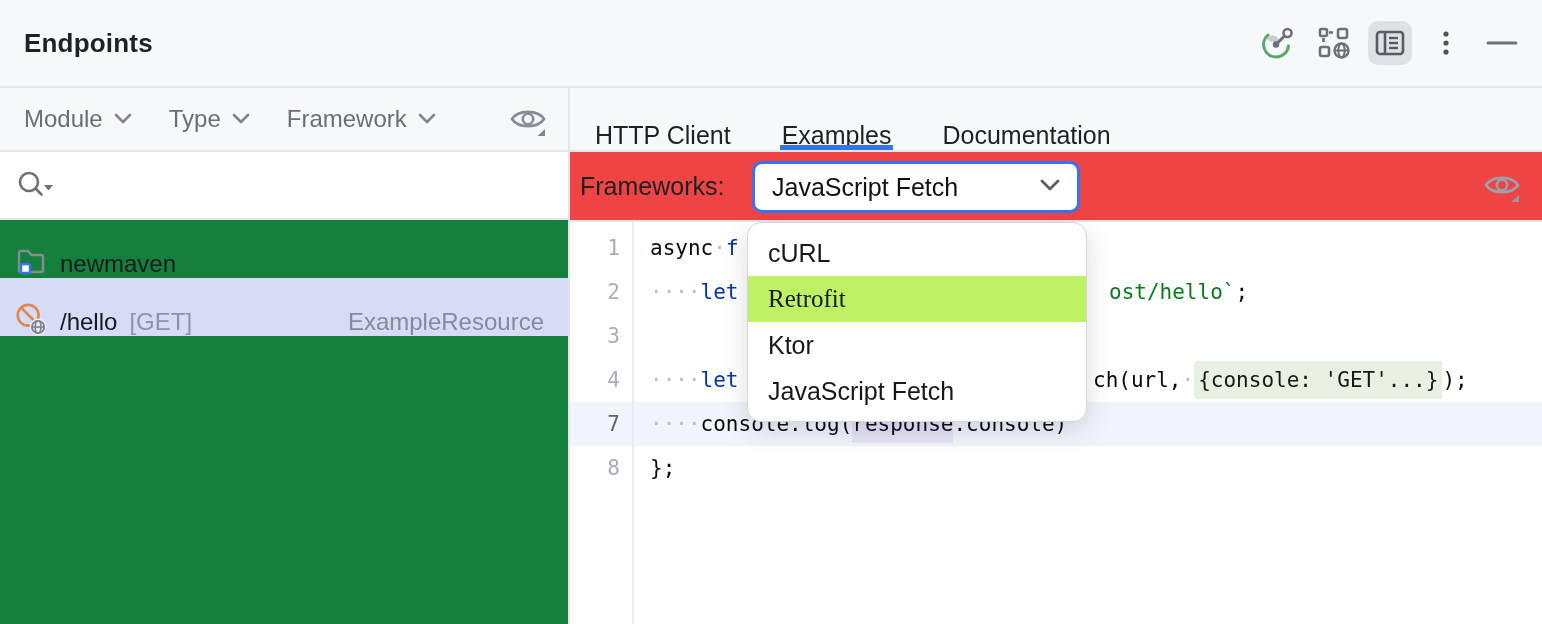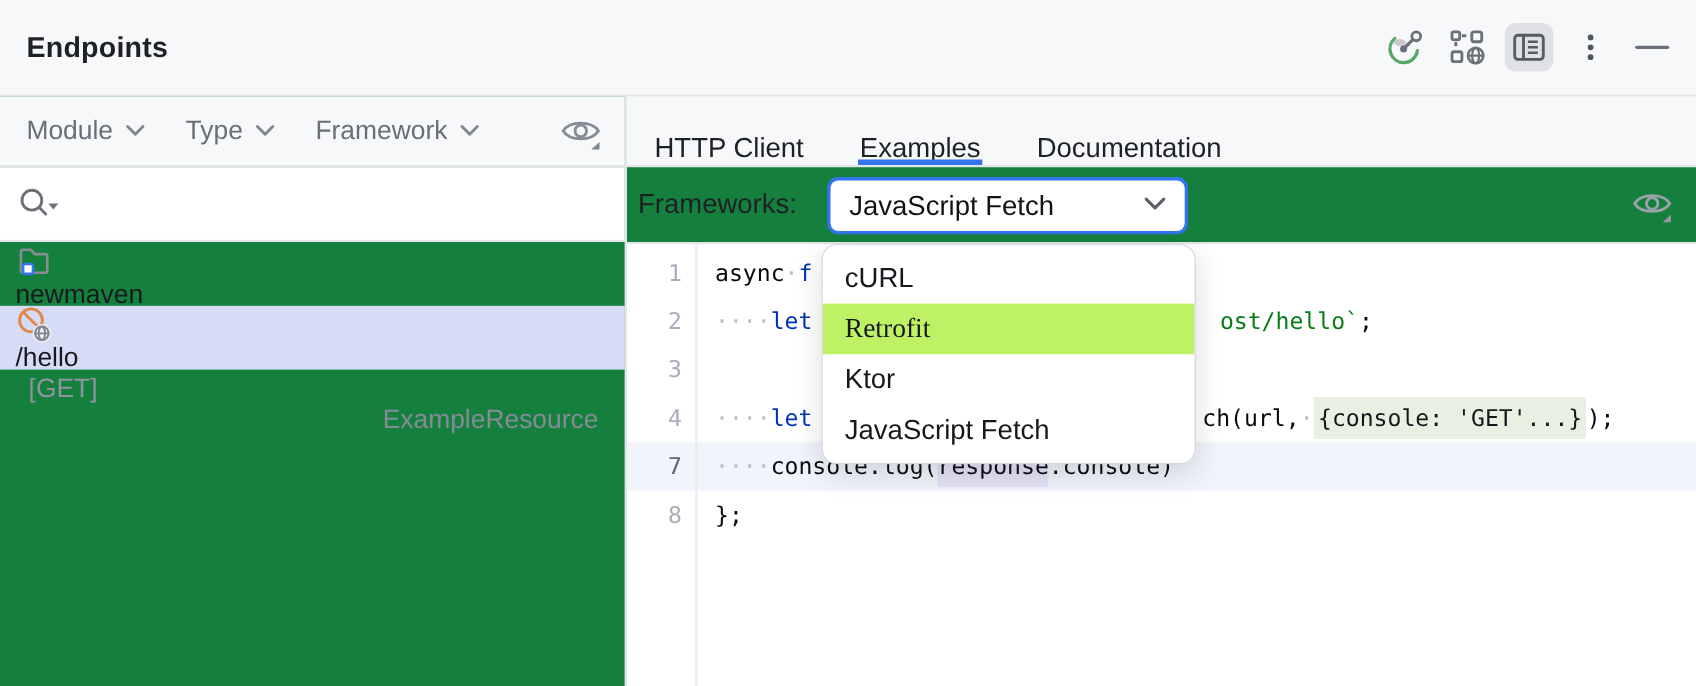--- a/index.html
+++ b/index.html
@@ -21,36 +21,36 @@
   .filter-bar{height:62px;border-bottom:2px solid #e3e5e9;background:#f7f8fa;
               display:flex;align-items:center;padding-left:24px;position:relative;}
   .filter{display:flex;align-items:center;gap:10px;margin-right:36px;cursor:default;}
   .filter-label{font-size:24px;color:#696e79;}
   .filter-bar .eye-btn{position:absolute;right:20px;top:11px;}
 
   .search-bar{height:66px;background:#ffffff;border-bottom:2px solid #e3e5e9;
               display:flex;align-items:center;padding-left:14px;}
 
   .ep-list{position:relative;}
-  .list-row{height:58px;display:flex;align-items:flex-start;padding:0 24px 0 14px;position:relative;flex-direction:column;}
+  .list-row{height:58px;display:flex;align-items:flex-end;padding:0 24px 0 14px;position:relative;}
   .list-row.selected{background:#d6dcf6;}
   .row-icon{width:34px;height:34px;margin-right:12px;flex:0 0 auto;display:flex;align-items:center;justify-content:center;}
   .row-label{font-size:24px;color:#17191e;white-space:pre;}
   .row-badge{font-size:24px;color:#8f94a2;margin-left:12px;}
   .row-detail{margin-left:auto;font-size:24px;color:#868b99;}
 
   
   .main{position:absolute;left:570px;top:88px;width:972px;height:536px;background:#fff;}
   .tab-bar{height:62px;background:#f7f8fa;border-bottom:2px solid #e3e5e9;
            display:flex;align-items:stretch;padding-left:25px;}
   .tab{position:relative;display:flex;align-items:flex-end;margin-right:51px;cursor:default;}
   .tab span{font-size:25px;color:#1d2025;}
   .tab.active::after{content:"";position:absolute;left:-2px;right:-2px;bottom:0;height:5px;background:#3574f0;}
 
-  .fw-bar{position:relative;height:68px;background:#15803d;border-bottom:2px solid #e3e5e9;}
+  .fw-bar{position:relative;height:68px;background:#ef4444;border-bottom:2px solid #e3e5e9;}
   .fw-label{position:absolute;left:10px;top:0;line-height:68px;font-size:25px;color:#1d2025;}
   .combo{position:absolute;left:182px;top:9px;width:322px;height:46px;background:#fff;
          border:3px solid #3574f0;border-radius:10px;display:flex;align-items:center;}
   .combo-value{margin-left:17px;font-size:25px;color:#101215;}
   .combo-arrow{position:absolute;right:16px;top:14px;}
   .fw-bar .eye-btn{position:absolute;right:20px;top:13px;}
 
   
   .editor{position:absolute;left:0;top:134px;width:972px;height:402px;background:#fff;
           font-family:"DejaVu Sans Mono","Liberation Mono",monospace;font-size:21px;}

